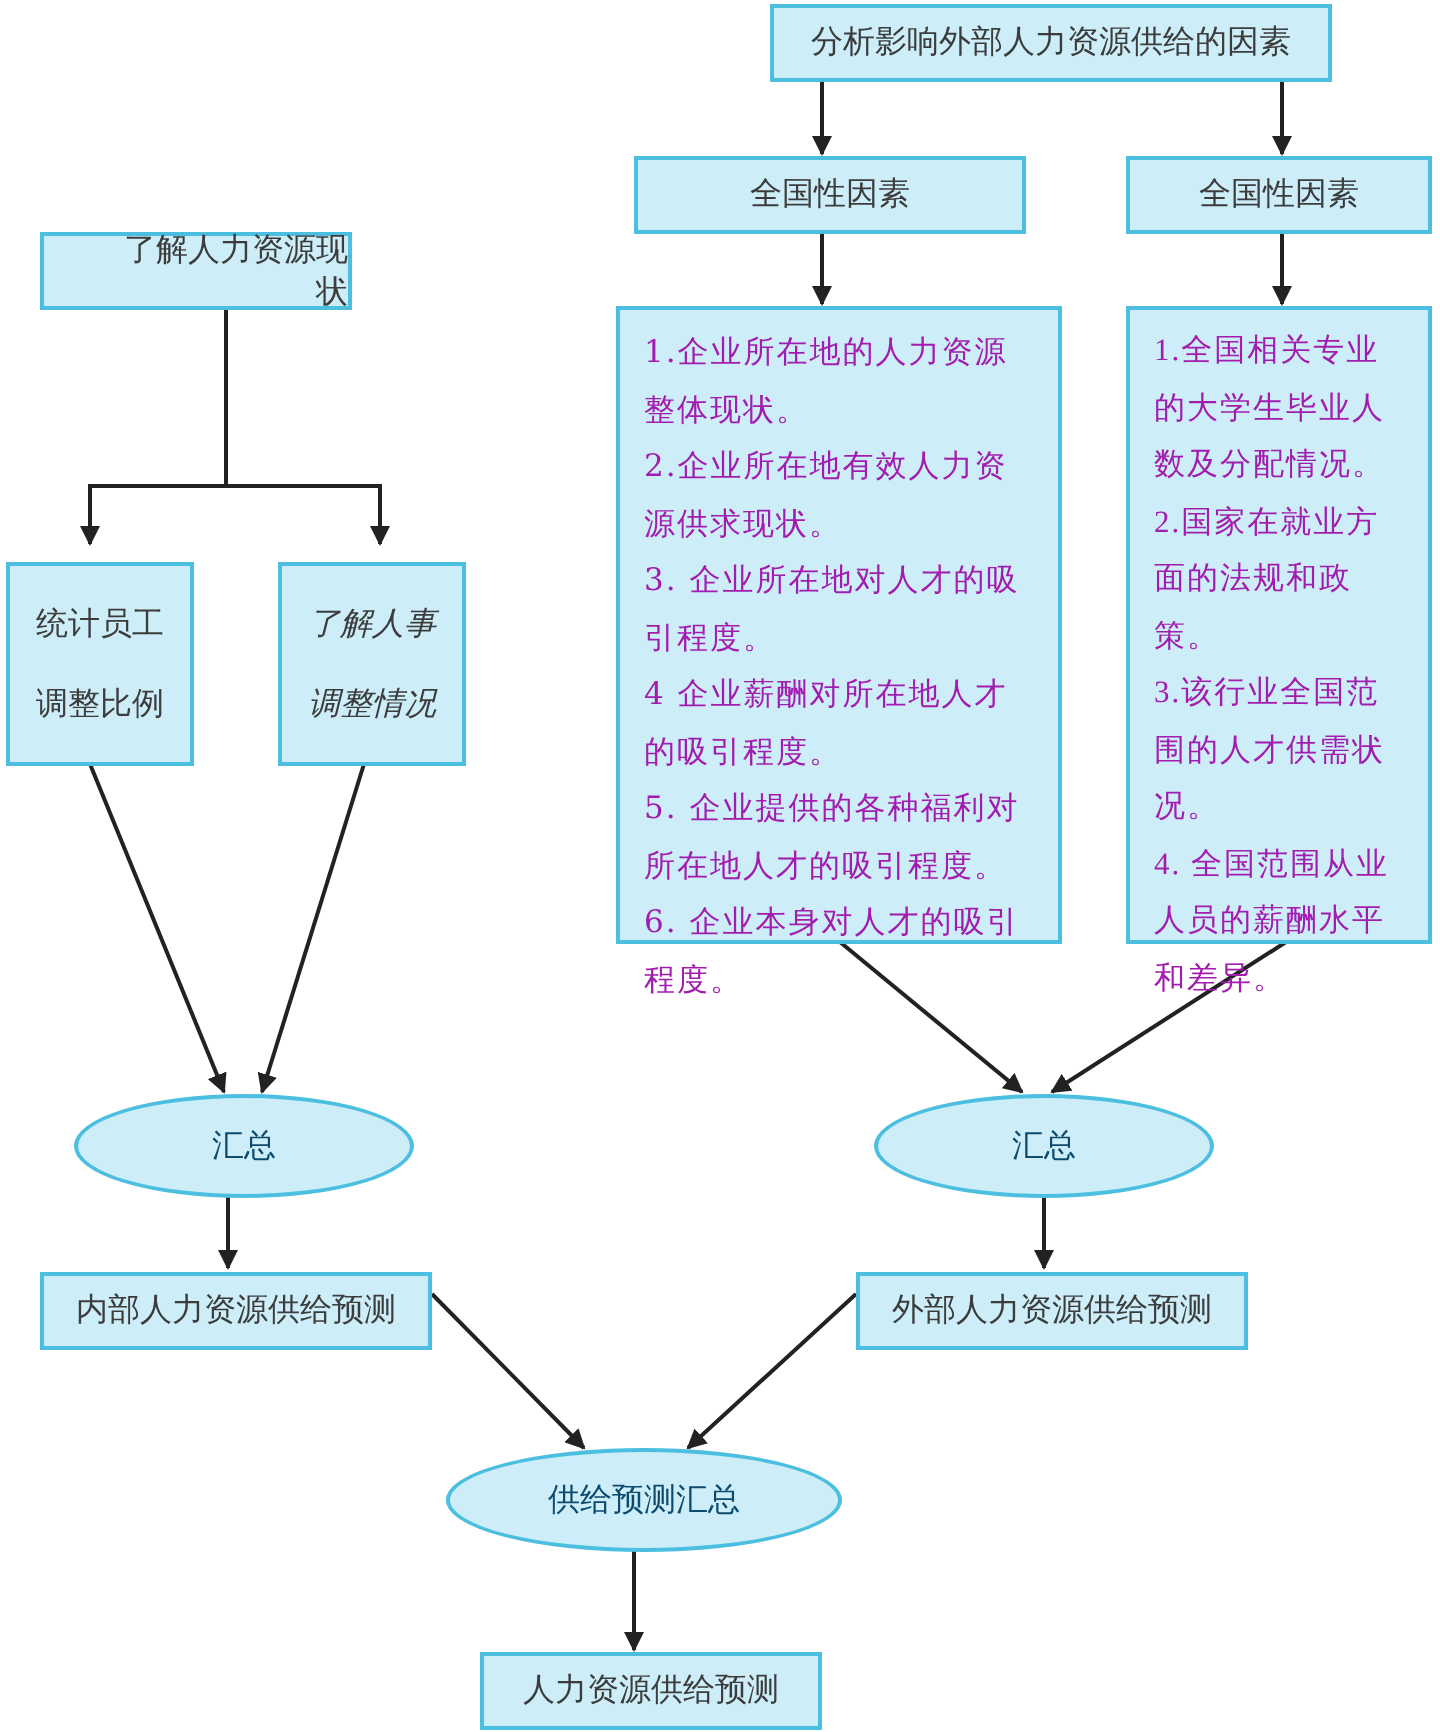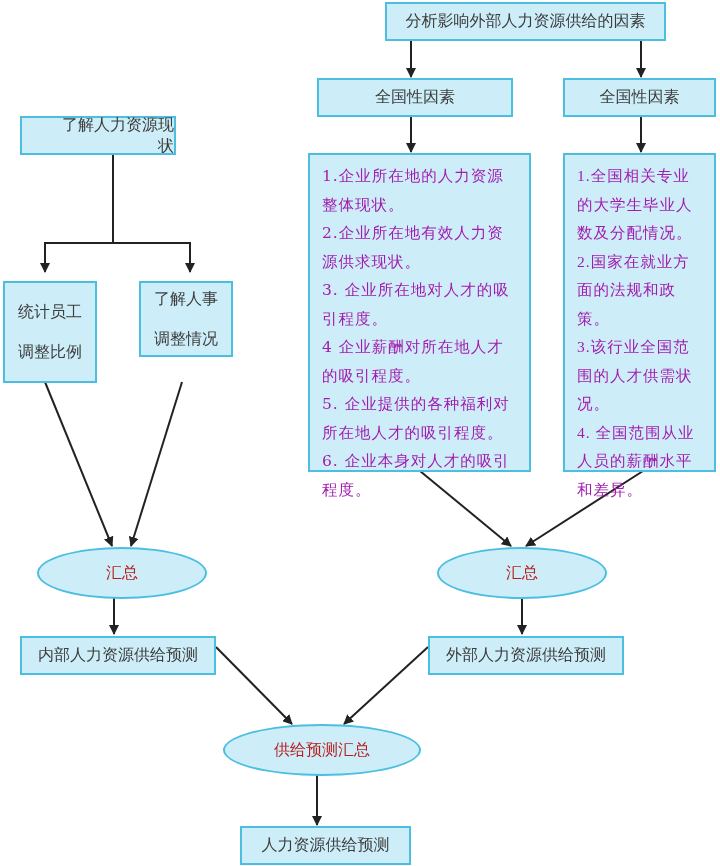--- a/index.html
+++ b/index.html
@@ -8,21 +8,21 @@
   svg.wires { position:absolute; left:0; top:0; width:720px; height:866px; }
   .box { position:absolute; box-sizing:border-box; background:#cdeef9; border:2px solid #4cbfe0;
          display:flex; align-items:center; justify-content:center; font-size:16px; color:#3c3c3c;text-align:right; }
   .detail { position:absolute; box-sizing:border-box; background:#cdeef9; border:2px solid #4cbfe0;
             font-size:15.5px; line-height:28.5px; padding:7px 12px 0 12px; color:#a21caf;
             letter-spacing:1px; }
   .detail p { margin:0; }
   .two-line { flex-direction:column; line-height:40px; }
   .ellipse { position:absolute; box-sizing:border-box; background:#cdeef9; border:2px solid #4cbfe0;
              border-radius:50%; display:flex; align-items:center; justify-content:center;
-             font-size:16px; color:#b91c1c; }
+             font-size:16px; color:#0c4a6e; }
 </style>
 </head>
 <body>
 
 <svg class="wires" viewBox="0 0 720 866">
   <defs>
     <marker id="ah" markerWidth="10" markerHeight="10" refX="9" refY="5" orient="auto" markerUnits="userSpaceOnUse">
       <path d="M0,0 L10,5 L0,10 Z" fill="#222"></path>
     </marker>
   </defs>
@@ -59,21 +59,21 @@
 
 <div class="box" style="left:563px; top:78px; width:153px; height:39px;">全国性因素</div>
 
 <div class="box" style="left:20px; top:116px; width:156px; height:39px;padding-left:37px;">了解人力资源现状</div>
 
 <div class="box two-line" style="left:3px; top:281px; width:94px; height:102px;">
   <span>统计员工</span>
   <span>调整比例</span>
 </div>
 
-<div class="box two-line" style="left:139px; top:281px; width:94px; height:76px;">
+<div class="box two-line" style="left:139px; top:281px; width:94px; height:102px;font-style:italic;">
   <span>了解人事</span>
   <span>调整情况</span>
 </div>
 
 <div class="detail" style="left:308px; top:153px; width:223px; height:319px;">
   <p>1.企业所在地的人力资源整体现状。</p>
   <p>2.企业所在地有效人力资源供求现状。</p>
   <p>3. 企业所在地对人才的吸引程度。</p>
   <p>4  企业薪酬对所在地人才的吸引程度。</p>
   <p>5.  企业提供的各种福利对所在地人才的吸引程度。</p>

